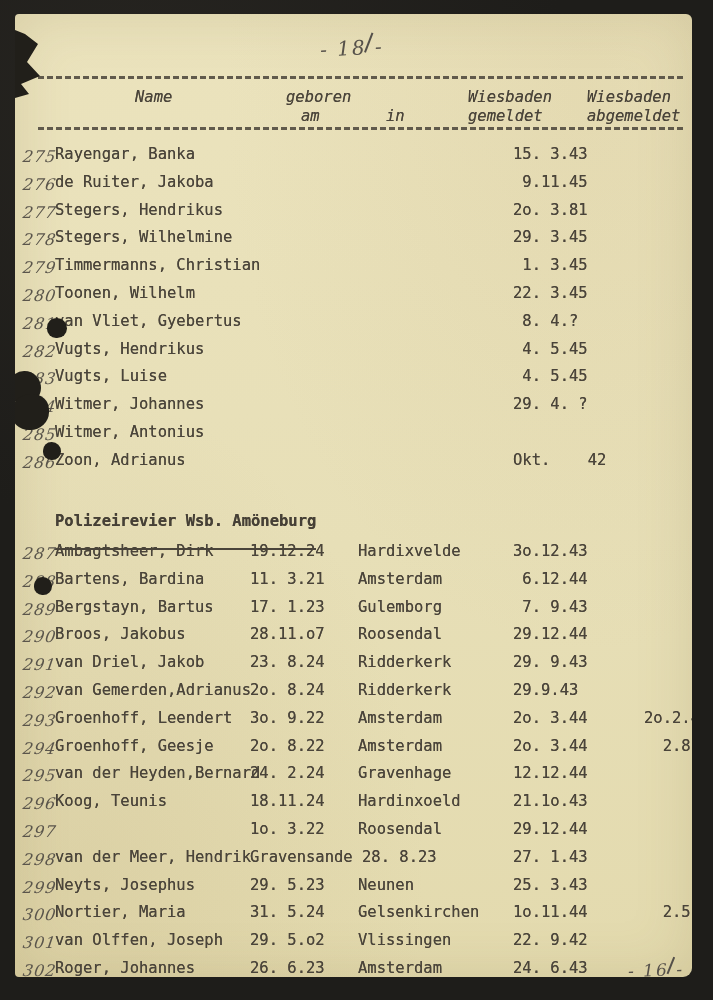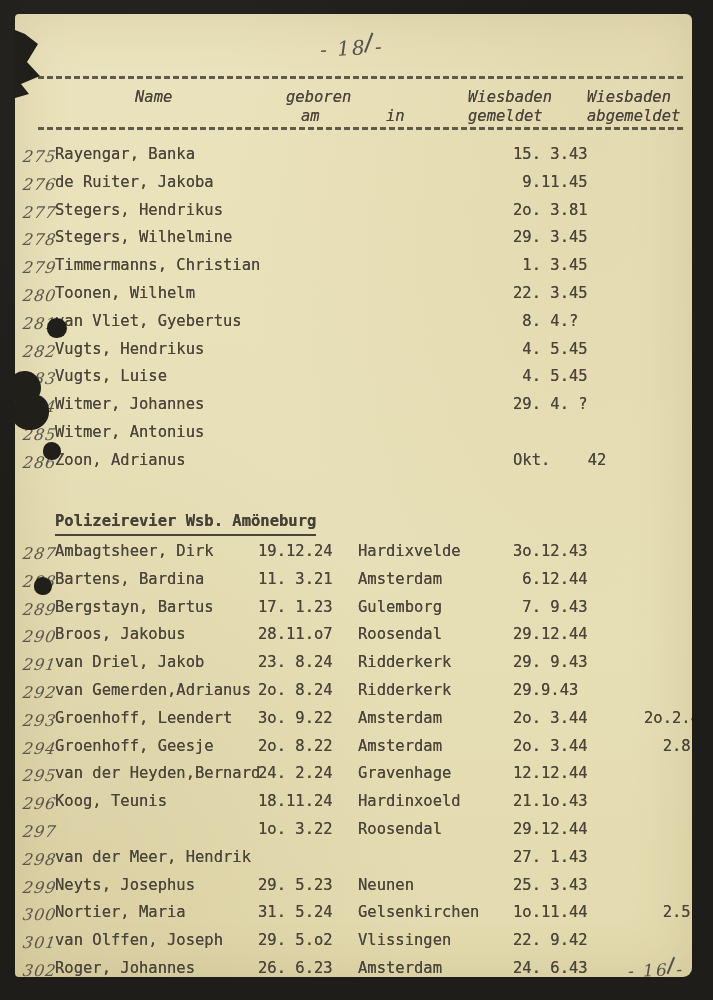--- a/index.html
+++ b/index.html
@@ -26,29 +26,29 @@
     transform:rotate(24deg);top:-3px;}
   
   .hdr{font-size:15.5px;font-style:italic;}
   
   .rows{position:absolute;left:0;top:0;width:677px;}
   .row{position:relative;height:27.8px;}
   .row span{position:absolute;top:0;white-space:pre;}
   .c-no{left:8px;font-family:"DejaVu Serif",serif;font-style:italic;
     font-size:16px;color:#5a554b;letter-spacing:1px;transform:skewX(-8deg);}
   .c-name{left:40px;}
-  .c-born{left:243px;}
+  .c-born{left:235px;}
   .c-place{left:343px;}
   .c-gem{left:498px;}
   .c-abg{left:585px;margin-left:44px;}
   .row .t{color:#4a443a;font-size:15.5px;line-height:1;
     text-shadow:0 0 .5px rgba(74,68,58,.85);}
   #section2-title{position:absolute;left:40px;top:498px;font-size:15.5px;
     font-weight:bold;color:#464036;border-bottom:2px solid #4a443a;
-    padding-bottom:4px;white-space:pre;text-shadow:0 0 .5px rgba(74,68,58,.85);}
+    padding-bottom:18px;white-space:pre;text-shadow:0 0 .5px rgba(74,68,58,.85);}
   
   .hole{position:absolute;background:#211f1a;border-radius:48% 52% 50% 46%;}
   #torn-corner{position:absolute;left:0;top:14px;}
 </style>
 </head>
 <body>
 
 <div id="scan">
   <div id="paper">
 
@@ -254,20 +254,21 @@
         <div class="row">
     <span class="c-no">297</span>
     <span class="c-born t">1o. 3.22</span>
     <span class="c-place t">Roosendal</span>
     <span class="c-gem t">29.12.44</span>
     <span class="c-abg t"></span>
   </div>
         <div class="row">
     <span class="c-no">298</span>
     <span class="c-name t">van der Meer, Hendrik</span>
+    <span class="c-born t">Gravensande 28. 8.23</span>
     <span class="c-place t"></span>
     <span class="c-gem t">27. 1.43</span>
     <span class="c-abg t"></span>
   </div>
         <div class="row">
     <span class="c-no">299</span>
     <span class="c-name t">Neyts, Josephus</span>
     <span class="c-born t">29. 5.23</span>
     <span class="c-place t">Neunen</span>
     <span class="c-gem t">25. 3.43</span>

